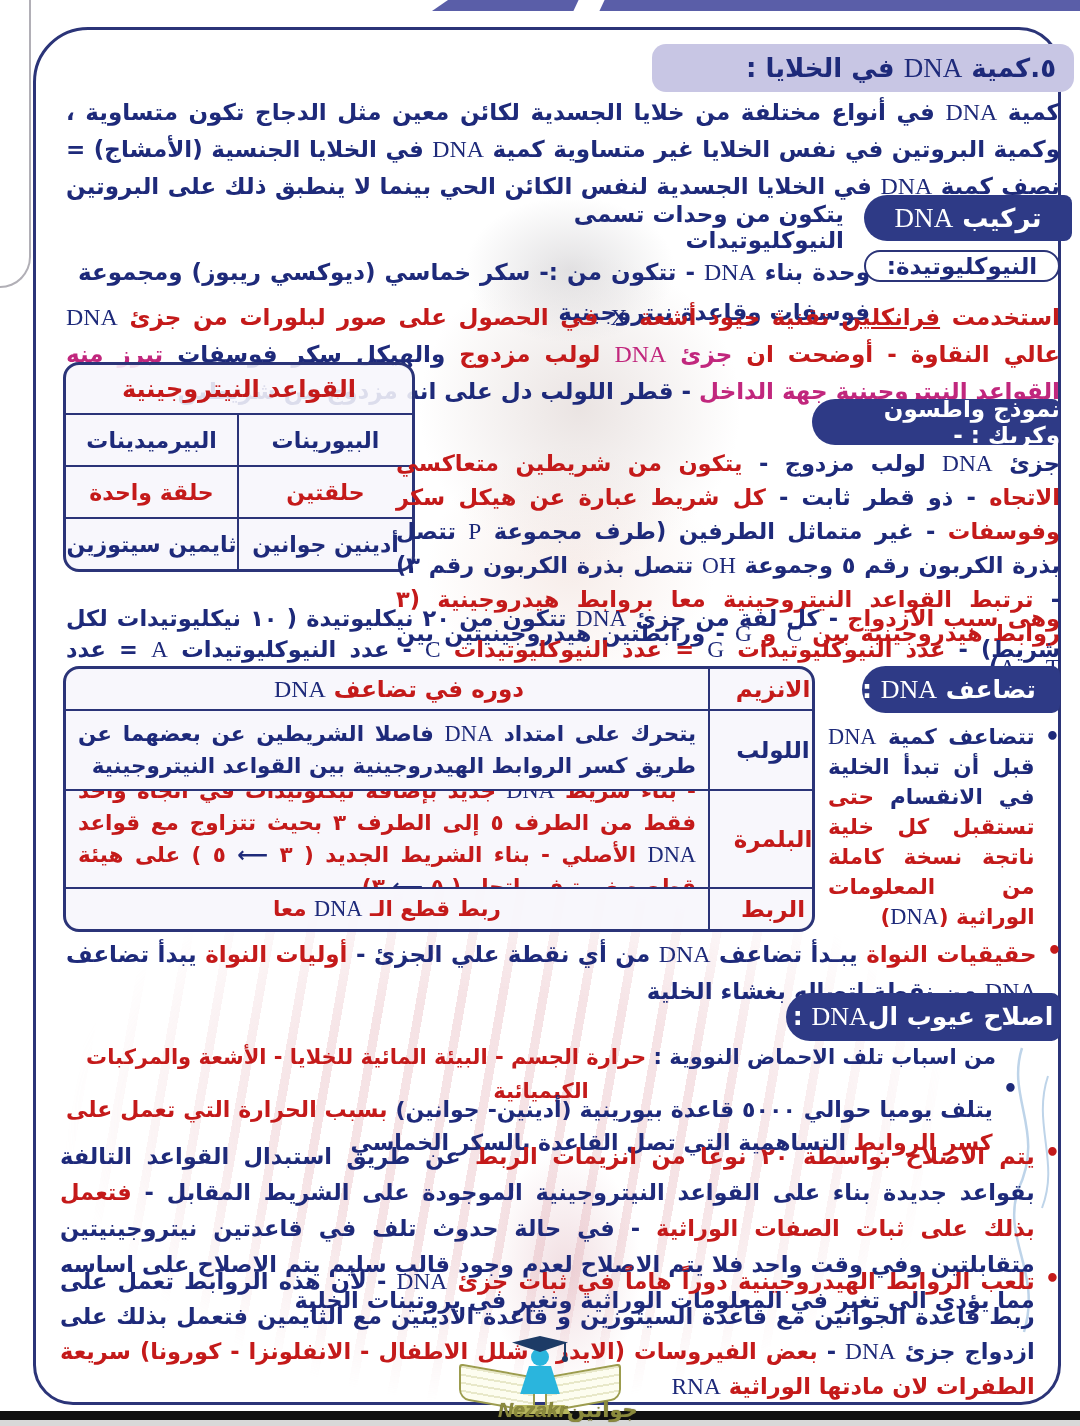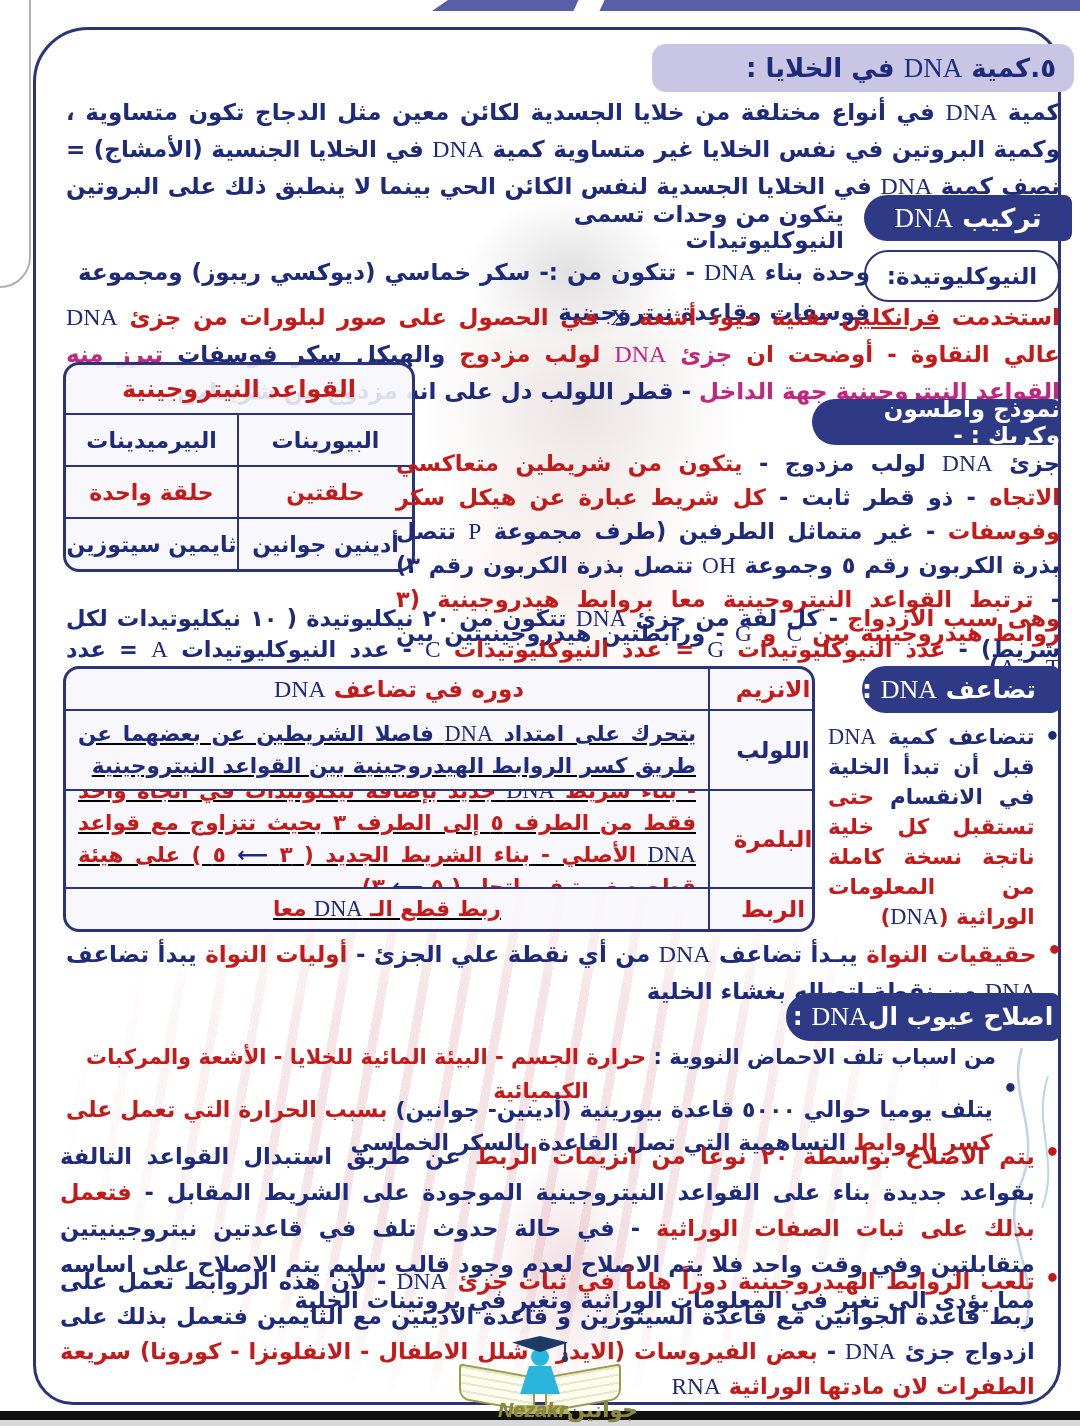--- a/index.html
+++ b/index.html
@@ -68,21 +68,21 @@
           border:3px solid var(--border);border-radius:16px;overflow:hidden;background:rgba(247,246,252,.88);box-sizing:border-box;}
   .bt-head{grid-column:1/-1;display:flex;align-items:center;justify-content:center;color:var(--red);font-size:24px;}
   .bt-cell{display:flex;align-items:center;justify-content:center;font-size:22px;border-top:2.5px solid var(--border);}
   .bt-cell.bt-r{border-left:2.5px solid var(--border);}
   
   .etable{display:grid;grid-template-columns:104px 1fr;grid-template-rows:40px 80px 98px 42px;
           border:3px solid var(--border);border-radius:16px;overflow:hidden;background:rgba(247,246,252,.88);box-sizing:border-box;}
   .et-cell{display:flex;align-items:center;justify-content:center;overflow:hidden;padding-left:24px;}
   .et-cell:nth-child(n+3){border-top:2.5px solid var(--border);}
   .et-name{border-left:2.5px solid var(--border);font-size:23px;}
-  .et-body{padding:8px 12px;text-decoration:underline;}
+  .et-body{padding:8px 12px;}
   .et-body p{margin:0;width:100%;text-align:justify;font-size:21.5px;line-height:32px;}
   .et-body.cen p{text-align:center;}
   .et-h{font-size:23px;color:var(--red);}
   
   .logo{position:absolute;left:50%;top:1336px;transform:translateX(-50%);width:170px;height:92px;z-index:3;}
   .wing{position:absolute;top:34px;width:76px;height:36px;background:#fdfdf0;border:2px solid #9c9c4e;box-sizing:border-box;
         background-image:repeating-linear-gradient(180deg,#e8e8c9 0 2px,transparent 2px 8px);}
   .wing.wl{left:4px;transform:skewY(10deg);border-radius:4px 0 0 10px;}
   .wing.wr{right:4px;transform:skewY(-10deg);border-radius:0 4px 10px 0;}
   .spine{position:absolute;top:69px;left:50%;transform:translateX(-50%);width:62px;height:9px;background:#b9b95f;
@@ -122,21 +122,21 @@
     <span><span class="c-navy">٥.كمية </span><span class="c-navy f-serif">DNA</span><span class="c-navy"> في الخلايا :</span></span>
   </div>
 
   <p class="abs para intro" style="left:66px;top:94px;width:994px;"><span class="c-navy">كمية </span><span class="c-navy f-serif">DNA</span><span class="c-navy"> في أنواع مختلفة من خلايا الجسدية لكائن معين مثل الدجاج تكون متساوية ، وكمية البروتين في نفس الخلايا غير متساوية كمية </span><span class="c-navy f-serif">DNA</span><span class="c-navy"> في الخلايا الجنسية (الأمشاج) = نصف كمية </span><span class="c-navy f-serif">DNA</span><span class="c-navy"> في الخلايا الجسدية لنفس الكائن الحي بينما لا ينطبق ذلك على البروتين .</span></p>
 
   <div class="abs hdr tarkib-h" style="left:864px;top:195px;width:208px;height:46px;">
     <span><span class="c-white">تركيب </span><span class="c-white f-serif">DNA</span></span>
   </div>
   <p class="abs para tarkib-text" style="left:420px;top:201px;width:424px;">يتكون من وحدات تسمى النيوكليوتيدات</p>
 
-  <div class="abs outline-box nucleo-lbl" style="left:864px;top:250px;width:196px;height:52px;">
+  <div class="abs outline-box nucleo-lbl" style="left:864px;top:250px;width:196px;height:32px;">
     <span>النيوكليوتيدة:</span>
   </div>
   <p class="abs para nucleo-text" style="left:66px;top:252px;width:792px;"><span class="c-navy">وحدة بناء </span><span class="c-navy f-serif">DNA</span><span class="c-navy"> - تتكون من :- سكر خماسي (ديوكسي ريبوز) ومجموعة فوسفات وقاعدة نيتروجينية</span></p>
 
   <p class="abs para franklin" style="left:66px;top:299px;width:994px;"><span class="c-red">استخدمت </span><span class="c-red u">فرانكلين</span><span class="c-red"> تقنية حيود أشعة </span><span class="c-navy f-serif">X</span><span class="c-red"> في الحصول على صور لبلورات من جزئ </span><span class="c-navy f-serif">DNA</span><span class="c-red"> عالي النقاوة - أوضحت ان </span><span class="c-magenta">جزئ </span><span class="c-magenta f-serif">DNA</span><span class="c-red"> لولب مزدوج </span><span class="c-navy">والهيكل سكر فوسفات </span><span class="c-magenta">تبرز منه القواعد النيتروجينية جهة الداخل</span><span class="c-navy"> - قطر اللولب دل على انه مزدوج من شريطين</span></p>
 
   <div class="abs btable" style="left:63px;top:362px;width:352px;">
     <div class="bt-head">القواعد النيتروجينية</div>
     <div class="bt-cell bt-r c-navy">البيورينات</div>
     <div class="bt-cell c-navy">البيرميدينات</div>

